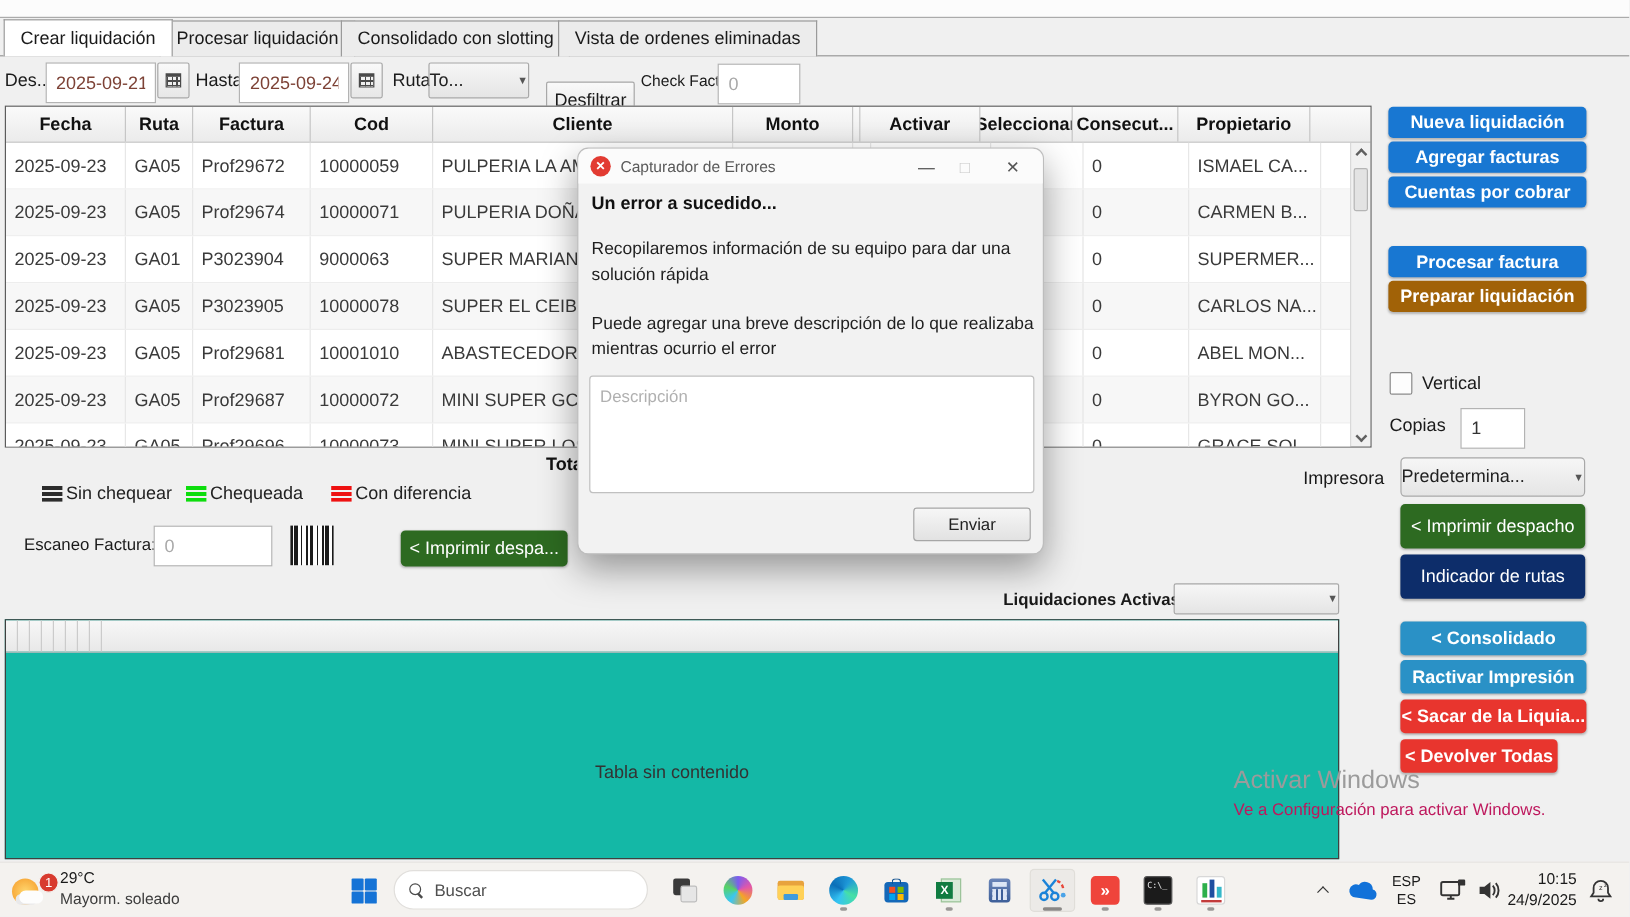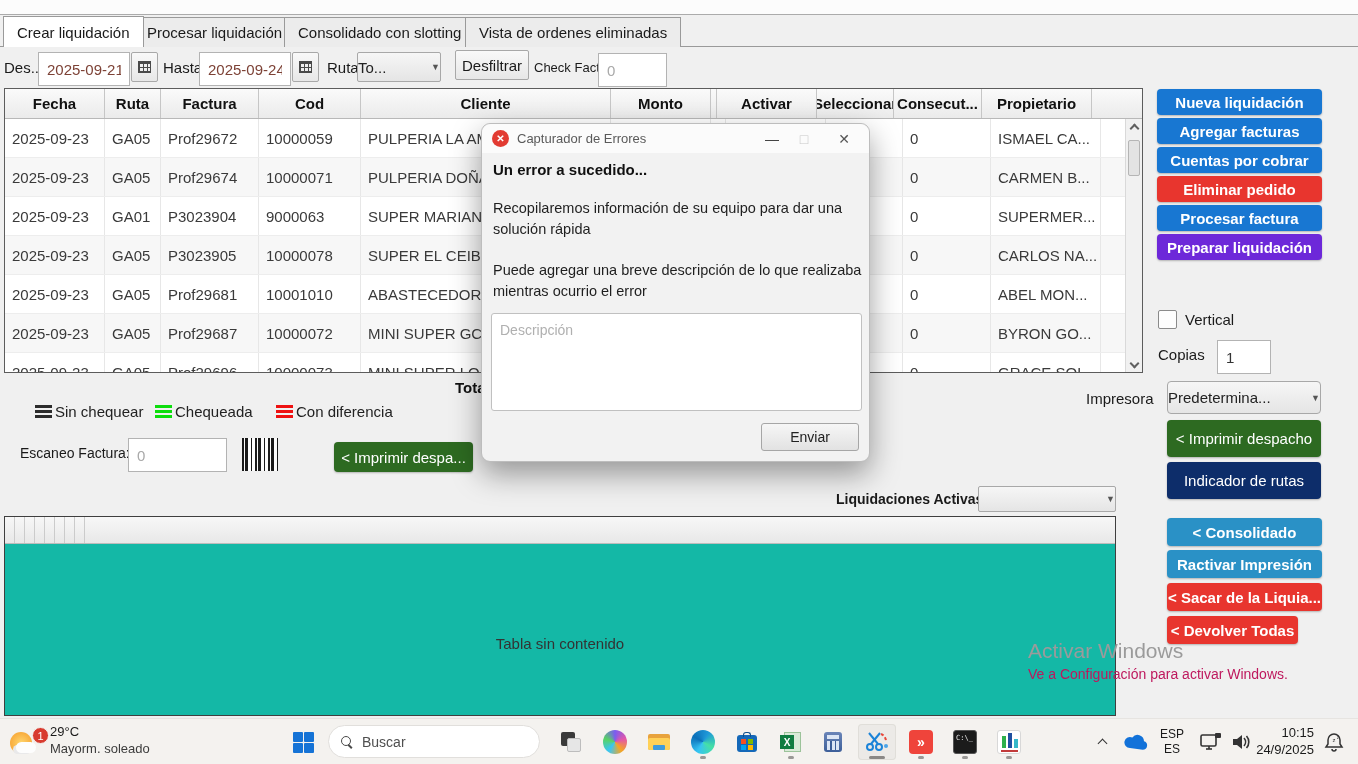--- a/index.html
+++ b/index.html
@@ -49,21 +49,21 @@
 
   
   .legend-item { position:absolute; top:403px; display:flex; align-items:center; gap:3px; font-size:15px; color:#222; }
   .hbars { width:17px; height:13px; }
   .hbars.black { background:linear-gradient(#2c2c2c 0 3px,transparent 3px 5px,#2c2c2c 5px 8px,transparent 8px 10px,#2c2c2c 10px 13px); }
   .hbars.green { background:linear-gradient(#0ddd0d 0 3px,transparent 3px 5px,#0ddd0d 5px 8px,transparent 8px 10px,#0ddd0d 10px 13px); }
   .hbars.red   { background:linear-gradient(#ee1111 0 3px,transparent 3px 5px,#ee1111 5px 8px,transparent 8px 10px,#ee1111 10px 13px); }
 
   .btn { position:absolute; display:flex; align-items:center; justify-content:center; color:#fff; font-weight:bold;
          font-size:15px; border-radius:4px; cursor:pointer; box-shadow:0 1px 2px rgba(0,0,0,.25); white-space:nowrap; }
-  .vblue{background:#1877d2}.vred{background:#e8352e}.vgreen{background:#6d28d9}
+  .vblue{background:#1877d2}.vred{background:#e8352e}.vgreen{background:#a16207}
   .vdkgreen{background:#2d6a21}.vnavy{background:#0d2d6a}.vteal{background:#2a91c6}
 
   .barcode { position:absolute; left:242px; top:438px; width:36px; height:33px;
              background:repeating-linear-gradient(90deg,#1a1a1a 0 2px,#fdfdfd 2px 3px,#1a1a1a 3px 6px,#fdfdfd 6px 9px,#1a1a1a 9px 10px,#fdfdfd 10px 13px); }
 
   
   .emptytable { position:absolute; left:4px; top:516px; width:1112px; height:200px; background:#14b8a6; border:1px solid #3f3f3f; }
   .ethead { height:27px; background:linear-gradient(#f7f7f7,#e8e8e8); border-bottom:1px solid #bcbcbc; display:flex; }
   .ethead .mini { width:10px; border-right:1px solid #cbcbcb; }
   .etempty { position:absolute; left:0; right:0; top:118px; text-align:center; font-size:15px; color:#333; }
@@ -144,21 +144,21 @@
   <div class="lbl" style="left:163px; top:59px;">Hasta</div>
   <input class="inp datec" style="left: 199px; top: 52px; width: 92px; height: 30px;" value="2025-09-24">
   <div class="gbtn" style="left:292px; top:52px; width:27px; height:30px;">
     <span class="calgrid"></span>
   </div>
   <div class="lbl" style="left:327px; top:59px;">Ruta</div>
   <div class="ddown" style="left:357px; top:52px; width:84px; height:30px;">
     <span>To...</span>
     <span class="arr">▼</span>
   </div>
-  <div class="gbtn" style="left:455px; top:50px; width:74px; height:30px;">Desfiltrar</div>
+  <div class="gbtn" style="left:455px; top:68px; width:74px; height:30px;">Desfiltrar</div>
   <div class="lbl" style="left:534px; top:60px; font-size:13px;">Check Fact</div>
   <input class="inp" style="left: 598px; top: 53px; width: 69px; height: 28px;" placeholder="0">
 
   <div class="invtable">
     <div class="ithead">
       <div class="hc c0">Fecha</div>
       <div class="hc c1">Ruta</div>
       <div class="hc c2">Factura</div>
       <div class="hc c3">Cod</div>
       <div class="hc c4">Cliente</div>
@@ -315,21 +315,20 @@
         <div class="mini"></div>
       <div class="mini"></div>
         <div class="mini"></div>
     </div>
     <div class="etempty">Tabla sin contenido</div>
   </div>
 
   <div class="btn vblue" style="left:1157px; top:89px;  width:165px; height:26px;">Nueva liquidación</div>
   <div class="btn vblue" style="left:1157px; top:118px; width:165px; height:26px;">Agregar facturas</div>
   <div class="btn vblue" style="left:1157px; top:147px; width:165px; height:26px;">Cuentas por cobrar</div>
-  <div class="btn vred" style="left:1157px; top:176px; width:165px; height:26px;">Eliminar pedido</div>
   <div class="btn vblue" style="left:1157px; top:205px; width:165px; height:26px;">Procesar factura</div>
   <div class="btn vgreen" style="left:1157px; top:234px; width:165px; height:26px;">Preparar liquidación</div>
 
   <div class="chkbox"></div>
   <div class="lbl" style="left:1185px; top:311px;">Vertical</div>
   <div class="lbl" style="left:1158px; top:346px;">Copias</div>
   <input class="inp" style="left: 1217px; top: 340px; width: 54px; height: 27px;" value="1">
   <div class="lbl" style="left:1086px; top:390px; width:66px; text-align:right;">Impresora</div>
   <div class="ddown" style="left:1167px; top:381px; width:154px; height:33px; border-radius:4px;">
     <span>Predetermina...</span>

